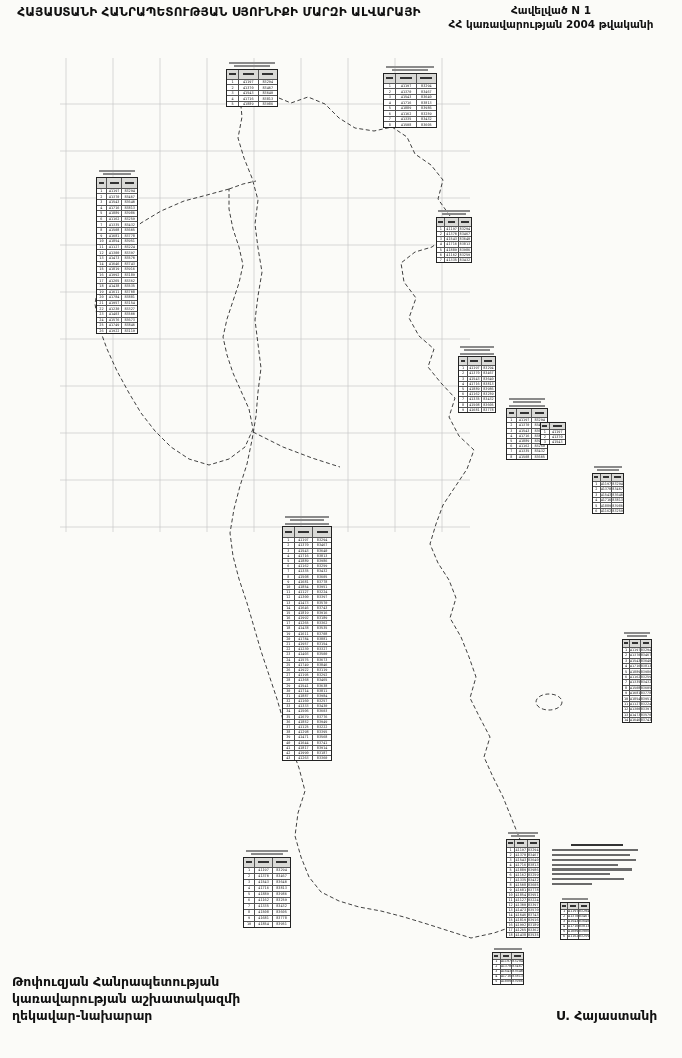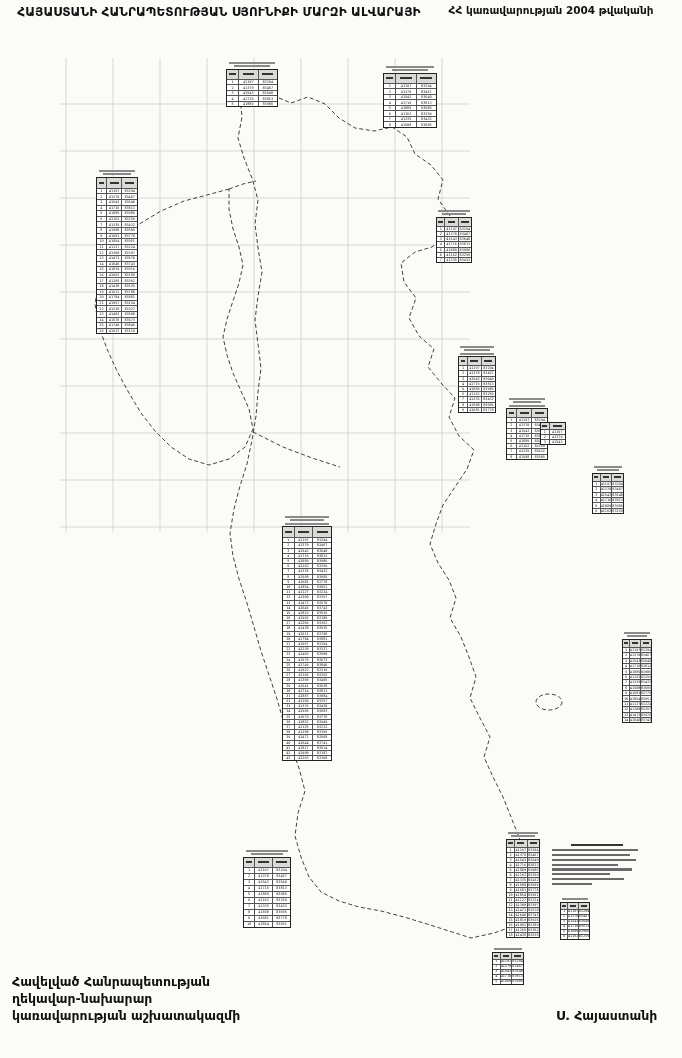--- a/index.html
+++ b/index.html
@@ -1212,24 +1212,25 @@
         <div class="legend-line" style="width: 72px;"></div>
         <div class="legend-line" style="width: 40px;"></div>
       </div>
     </div>
 
   <div class="doc-title">
     <div>ՀԱՅԱՍՏԱՆԻ ՀԱՆՐԱՊԵՏՈՒԹՅԱՆ ՍՅՈՒՆԻՔԻ ՄԱՐԶԻ ԱԼՎԱՐԱՅԻ</div>
   </div>
 
   <div class="annex">
+    <div>Հավելված N 1</div>
     <div>ՀՀ կառավարության 2004 թվականի</div>
   </div>
 
   <div class="signature">
-    <div>Հավելված Հանրապետության</div>
+    <div>Թոփուզյան Հանրապետության</div>
+    <div>կառավարության աշխատակազմի</div>
     <div>ղեկավար-նախարար</div>
-    <div>կառավարության աշխատակազմի</div>
   </div>
 
   <div class="signer-name">Ս. Հայաստանի</div>
 
 </div>
 
 </body></html>

